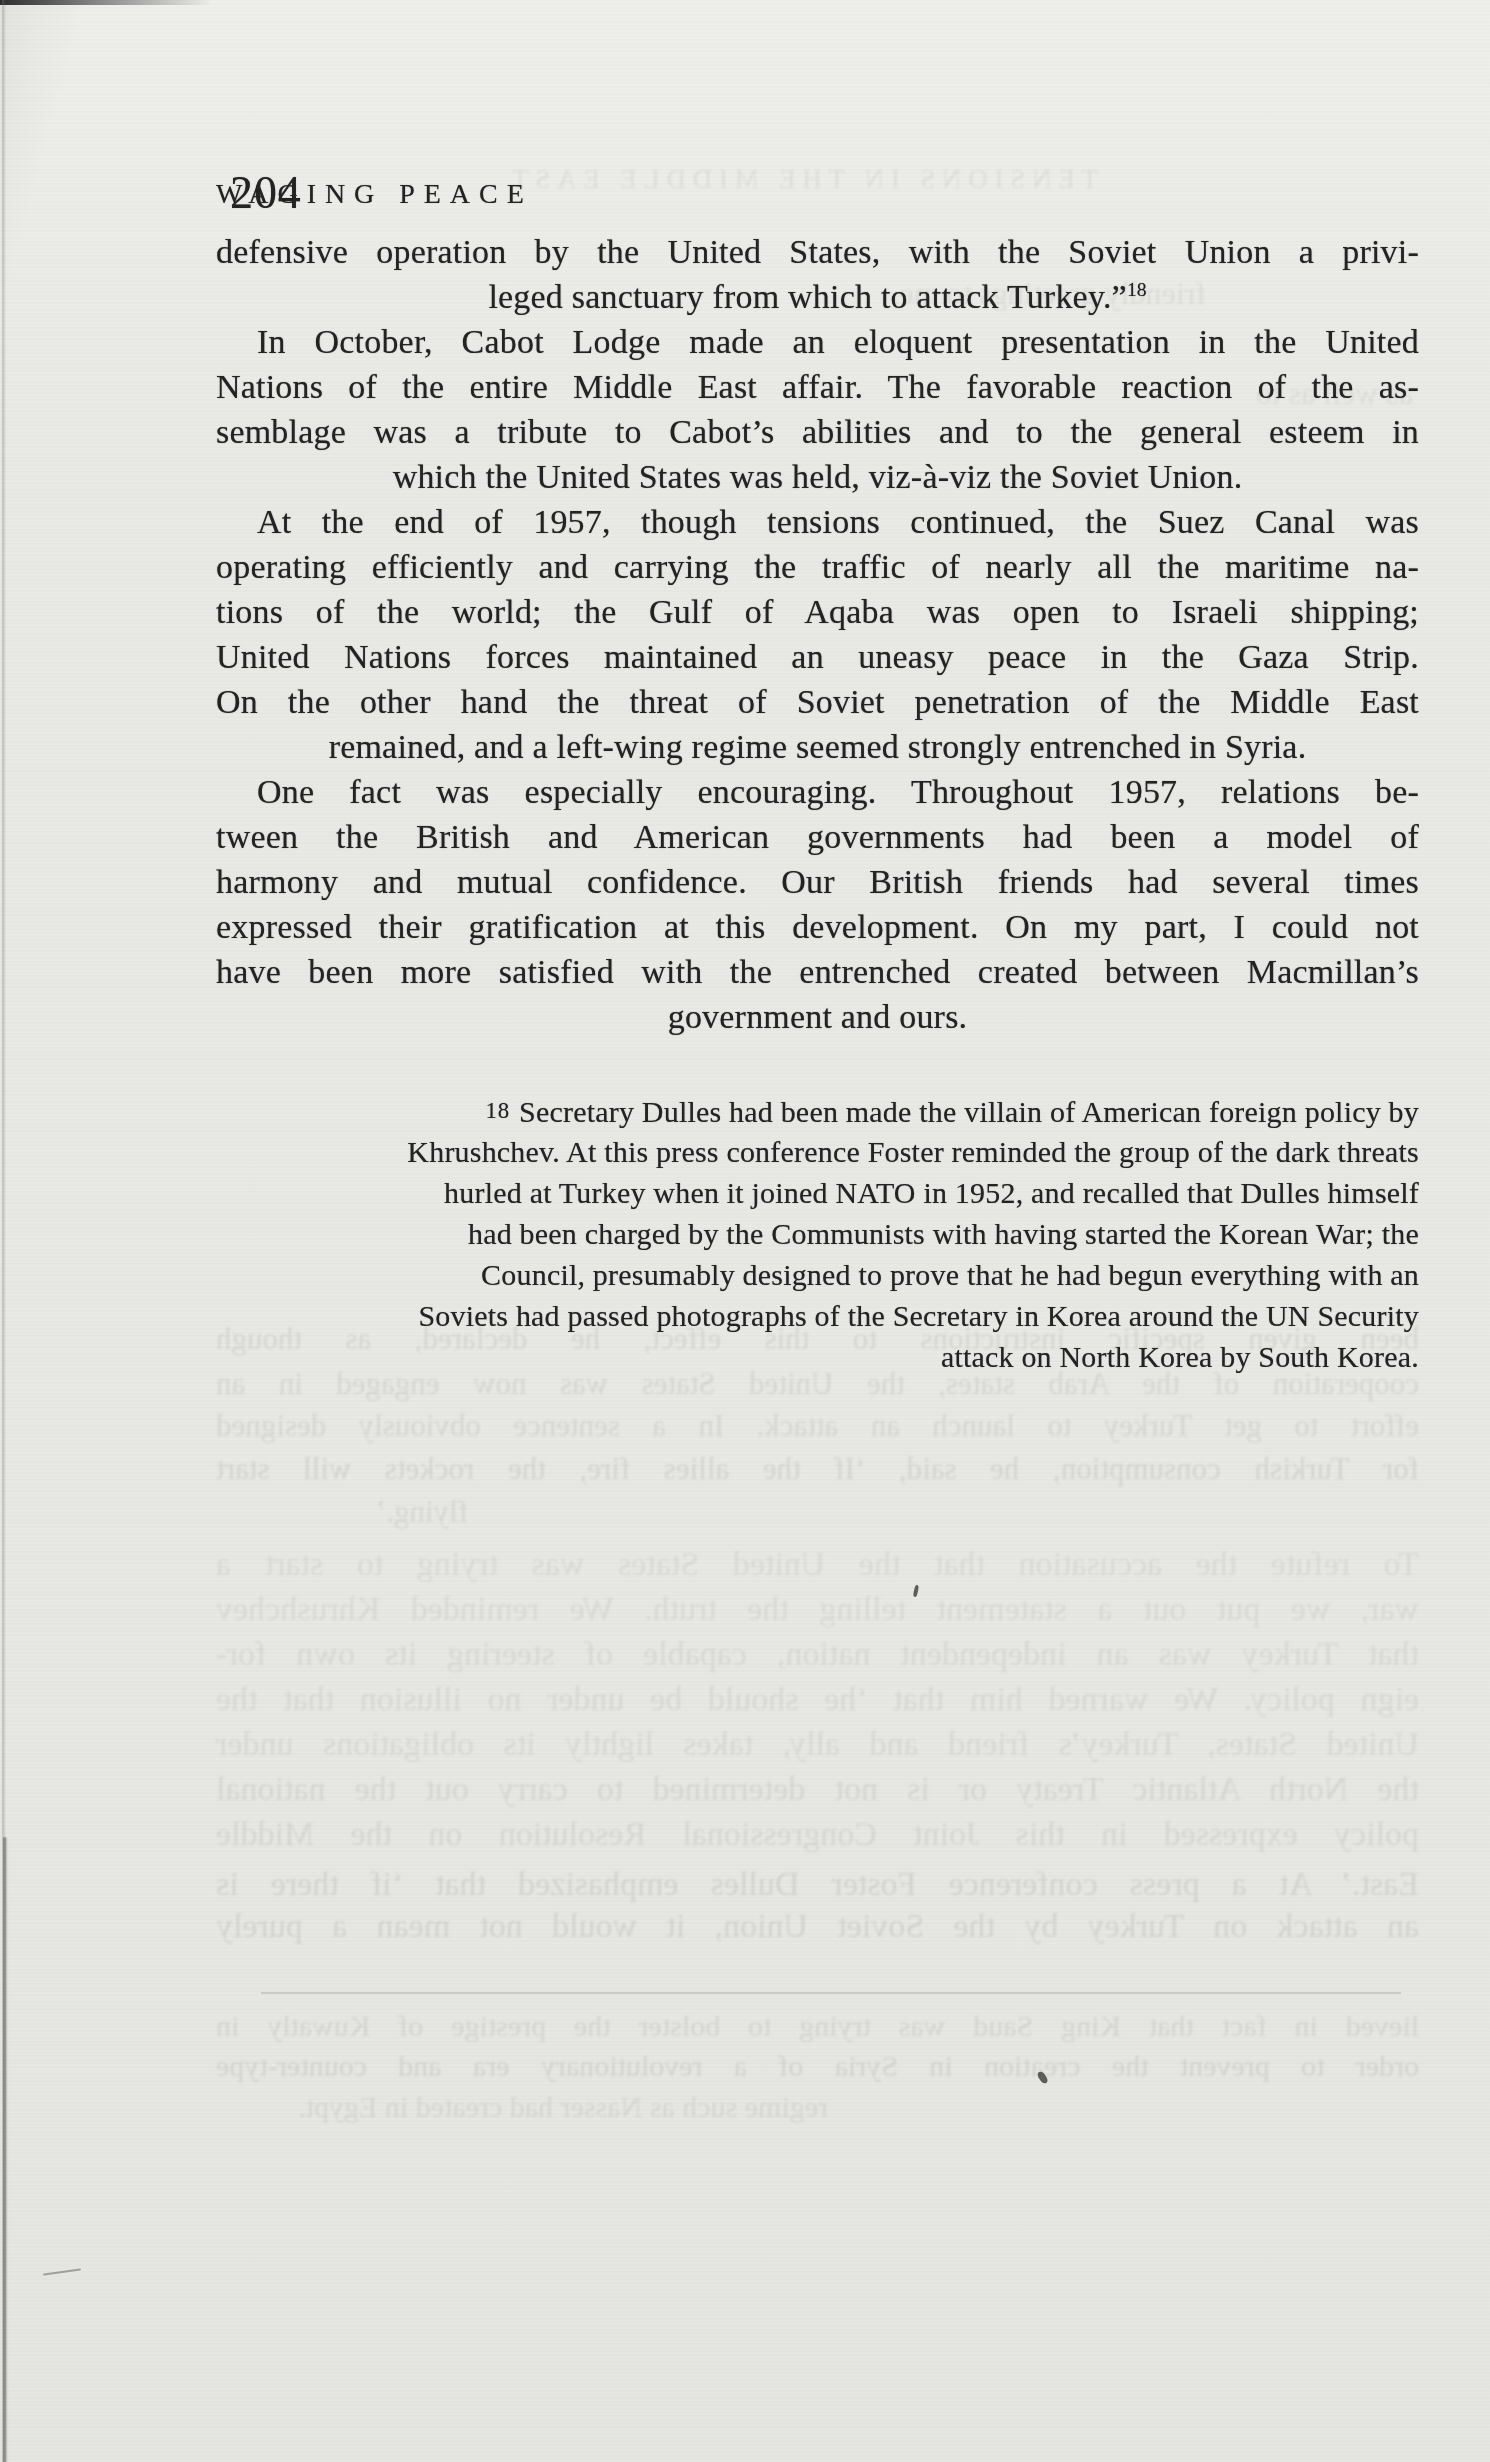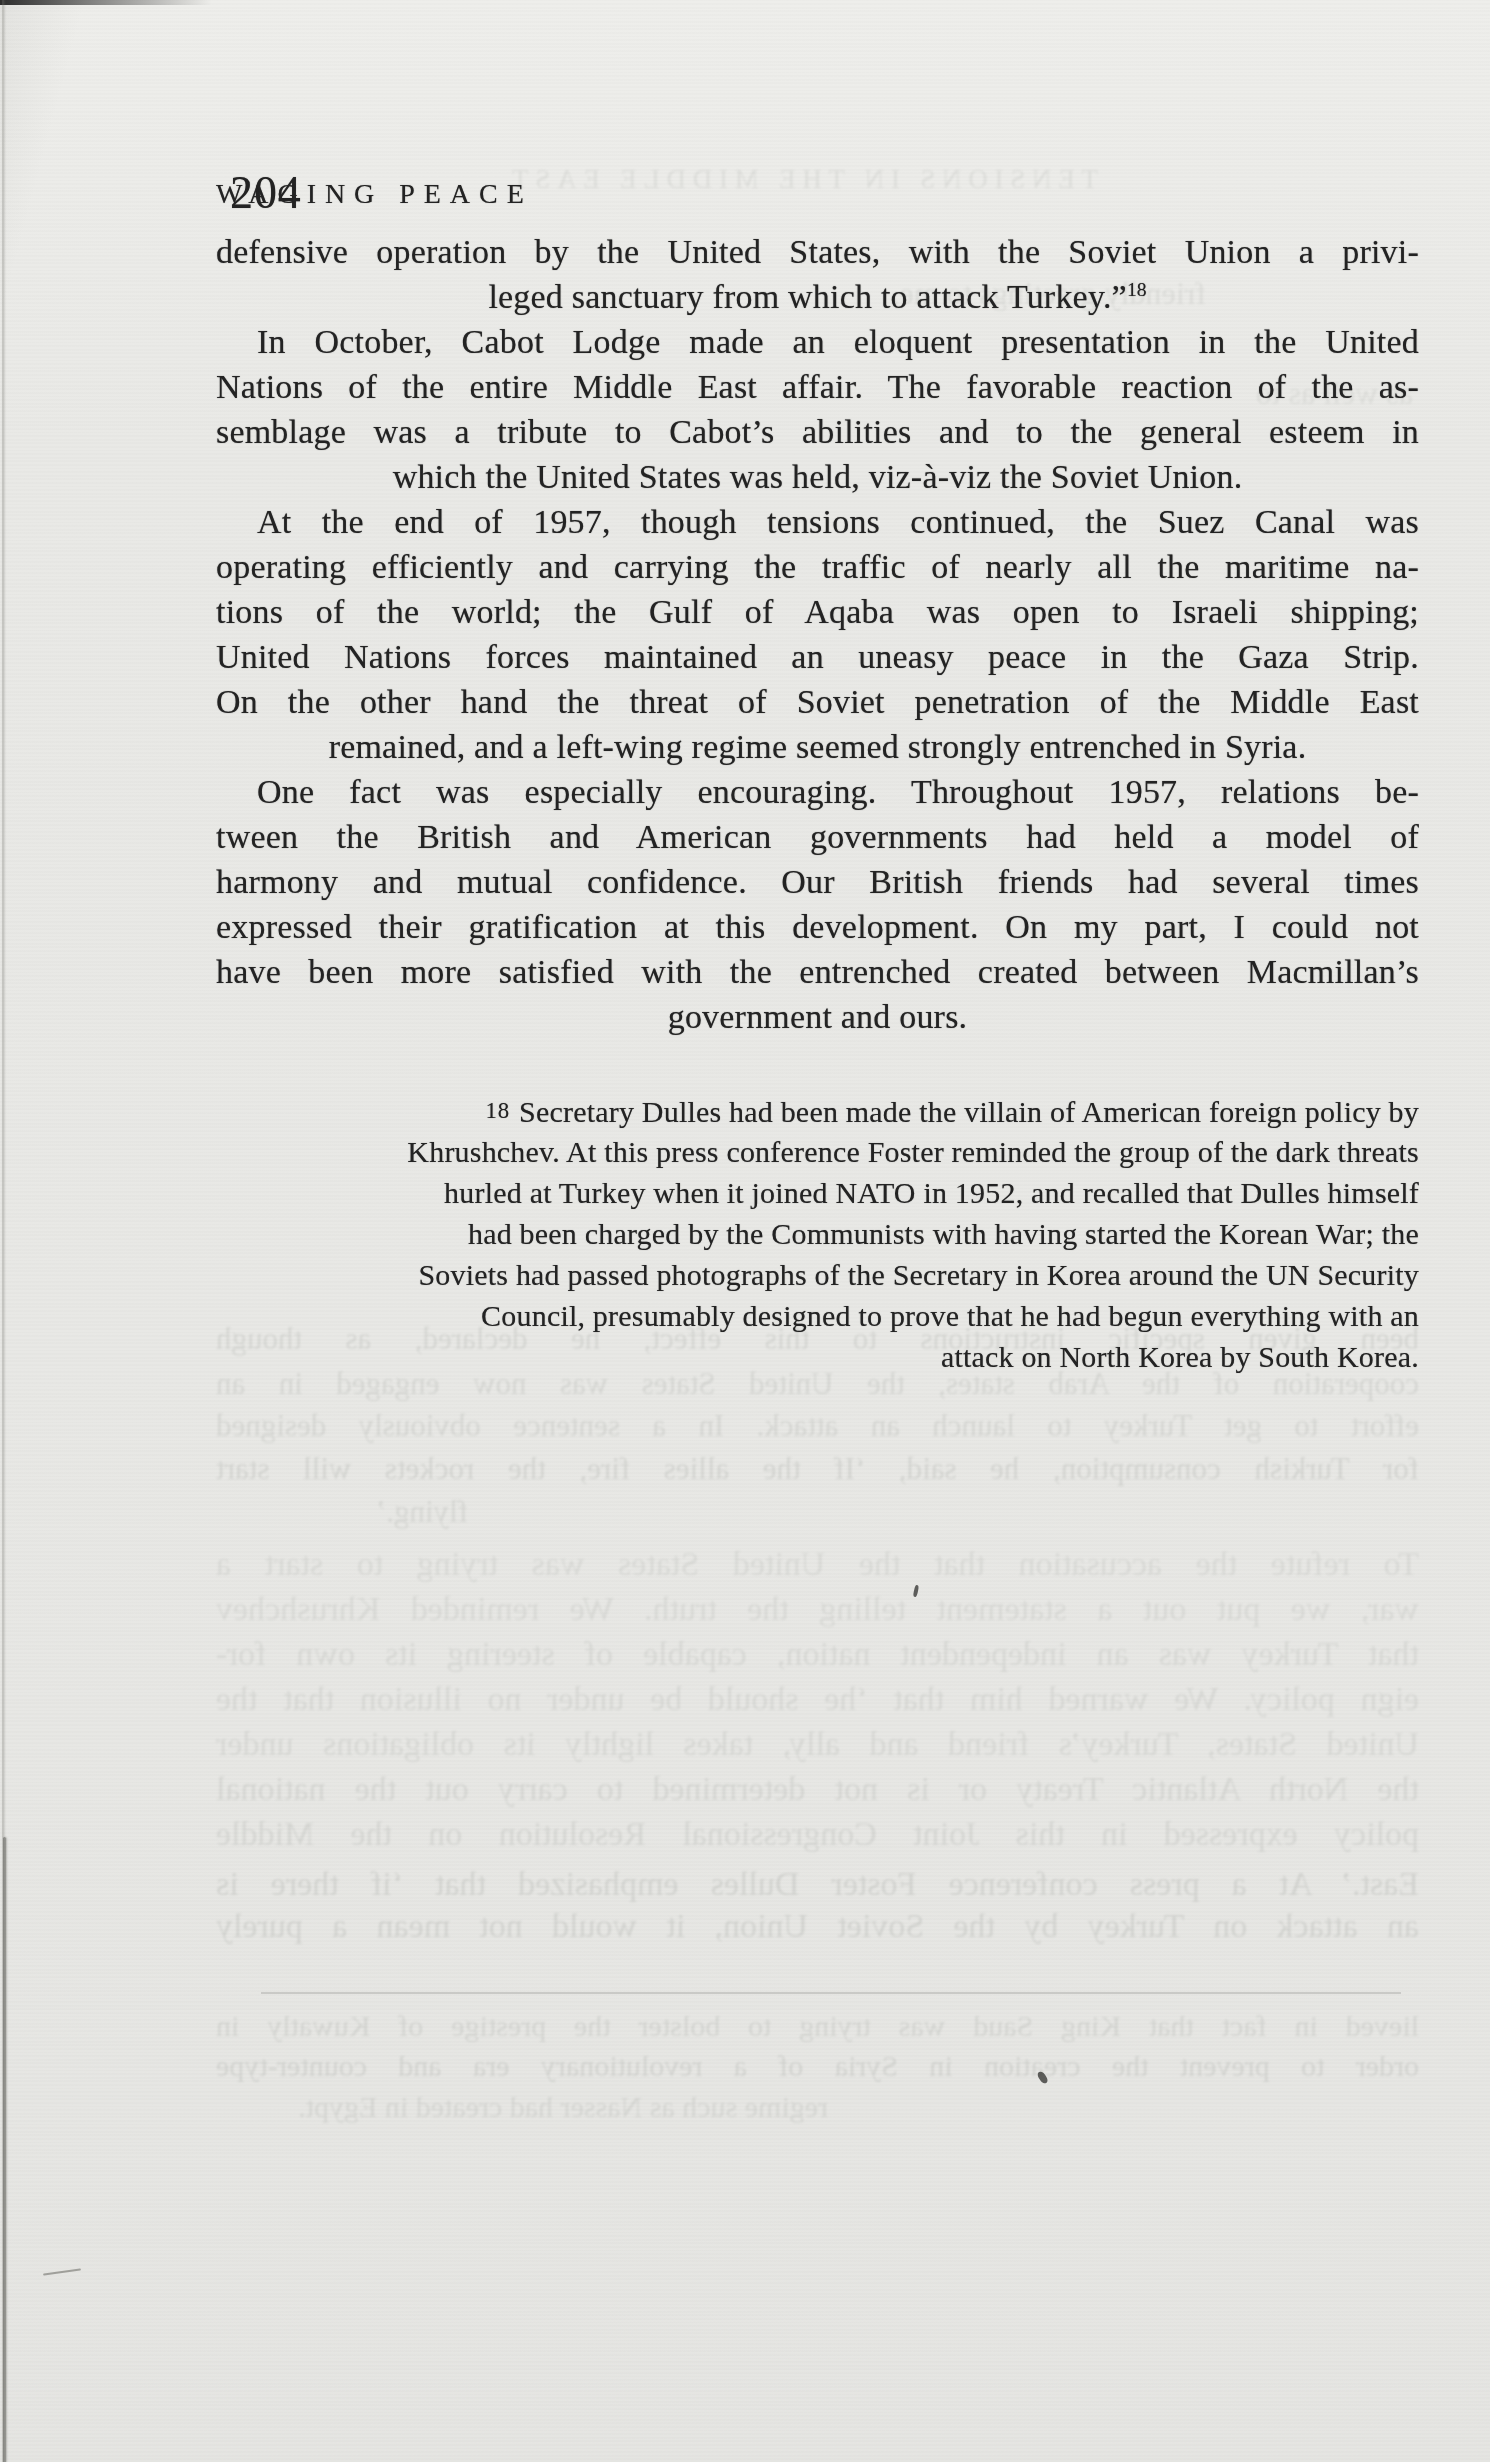--- a/index.html
+++ b/index.html
@@ -105,31 +105,31 @@
     <div class="line just">Nations of the entire Middle East affair. The favorable reaction of the as-</div>
     <div class="line just">semblage was a tribute to Cabot’s abilities and to the general esteem in</div>
     <div class="line end">which the United States was held, viz-à-viz the Soviet Union.</div>
     <div class="line just ind">At the end of 1957, though tensions continued, the Suez Canal was</div>
     <div class="line just">operating efficiently and carrying the traffic of nearly all the maritime na-</div>
     <div class="line just">tions of the world; the Gulf of Aqaba was open to Israeli shipping;</div>
     <div class="line just">United Nations forces maintained an uneasy peace in the Gaza Strip.</div>
     <div class="line just">On the other hand the threat of Soviet penetration of the Middle East</div>
     <div class="line end">remained, and a left-wing regime seemed strongly entrenched in Syria.</div>
     <div class="line just ind">One fact was especially encouraging. Throughout 1957, relations be-</div>
-    <div class="line just">tween the British and American governments had held a model of</div>
+    <div class="line just">tween the British and American governments had been a model of</div>
     <div class="line just">harmony and mutual confidence. Our British friends had several times</div>
     <div class="line just">expressed their gratification at this development. On my part, I could not</div>
     <div class="line just">have been more satisfied with the entrenched created between Macmillan’s</div>
     <div class="line end">government and ours.</div>
   </main>
 
   <section class="footnote">
     <div class="line just"><span class="fnmark">18</span><span>Secretary Dulles had been made the villain of American foreign policy by</span></div>
     <div class="line just">Khrushchev. At this press conference Foster reminded the group of the dark threats</div>
     <div class="line just">hurled at Turkey when it joined NATO in 1952, and recalled that Dulles himself</div>
     <div class="line just">had been charged by the Communists with having started the Korean War; the</div>
+    <div class="line just">Council, presumably designed to prove that he had begun everything with an</div>
     <div class="line just">Soviets had passed photographs of the Secretary in Korea around the UN Security</div>
-    <div class="line just">Council, presumably designed to prove that he had begun everything with an</div>
     <div class="line end">attack on North Korea by South Korea.</div>
   </section>
 
 </div>
 
 
 </body></html>

